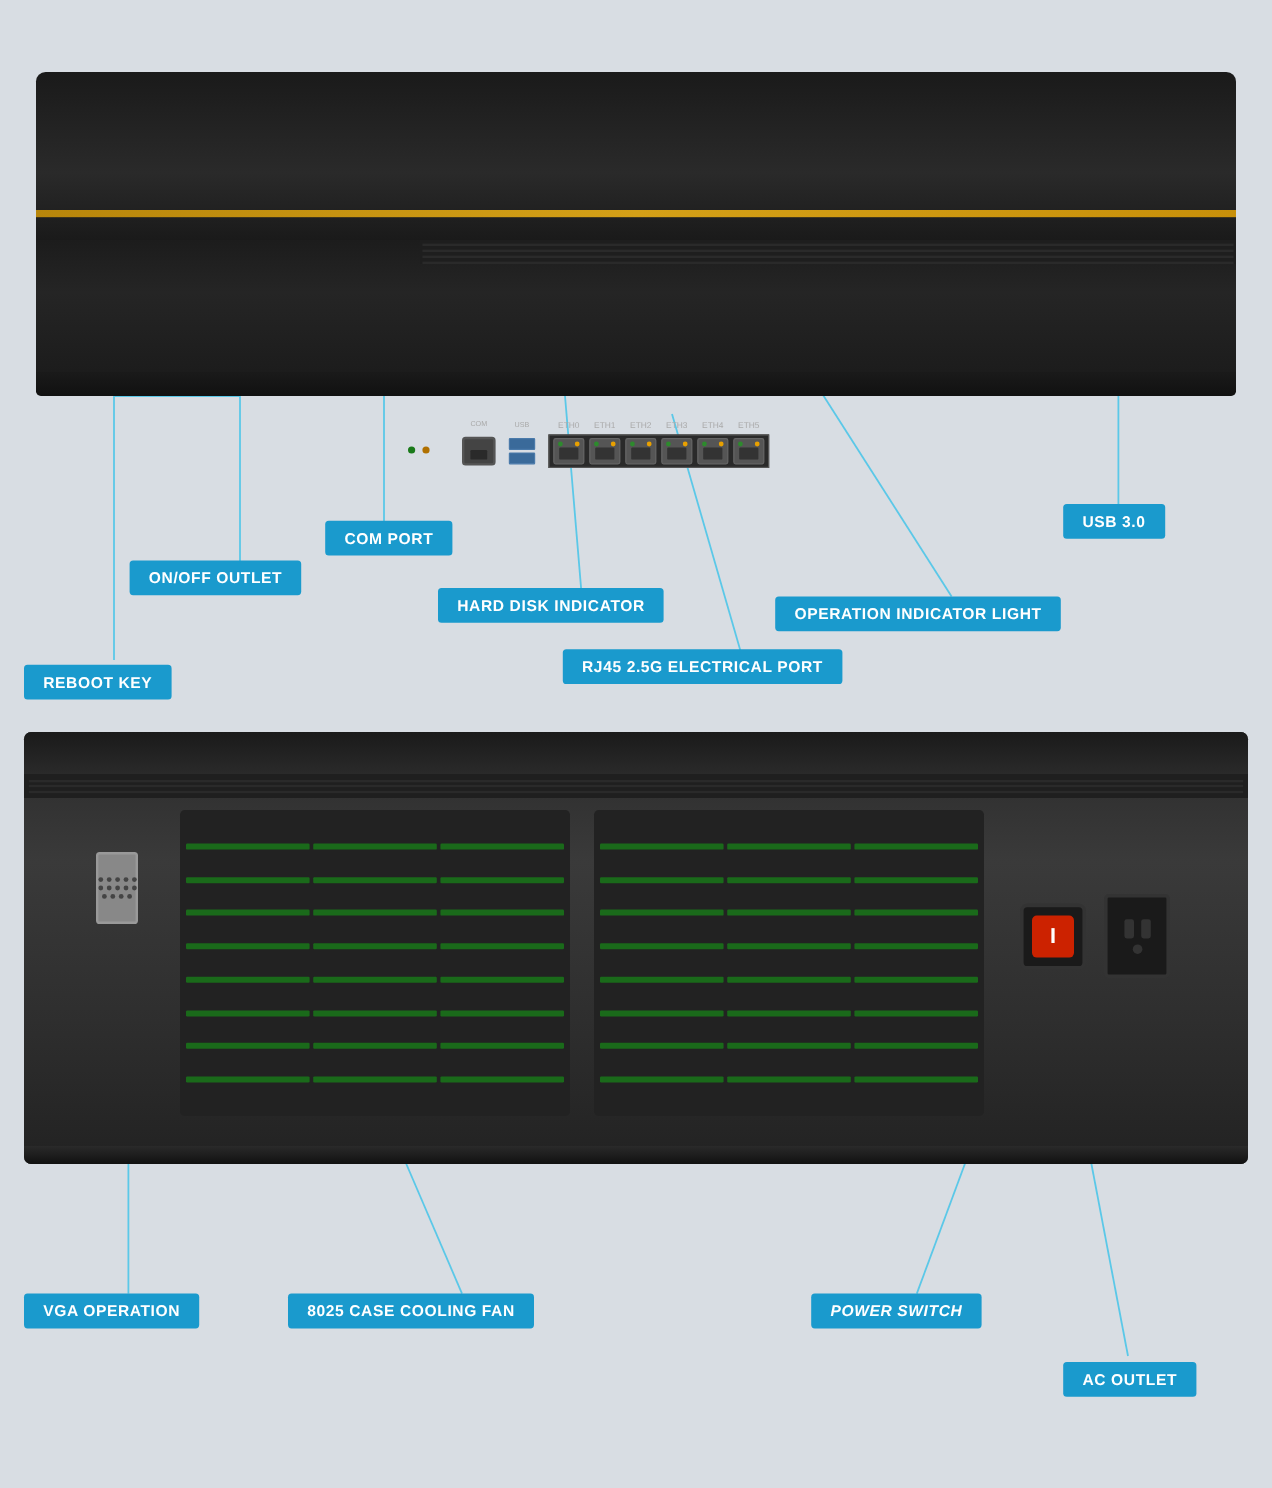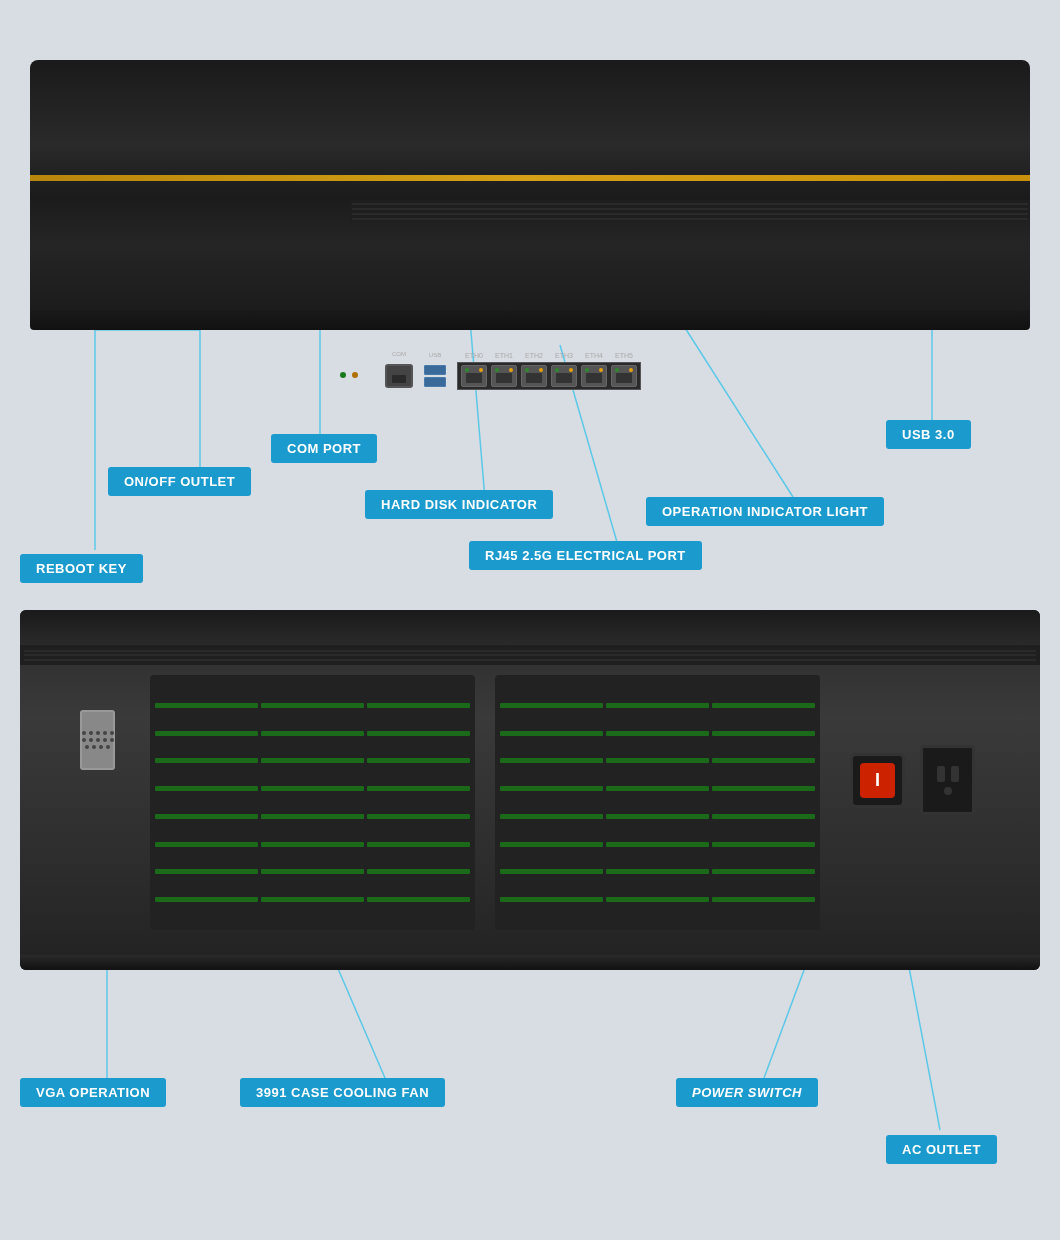--- a/index.html
+++ b/index.html
@@ -644,21 +644,21 @@
 
     <div style="position:absolute; bottom:0; left:0; right:0; height:15px; background:linear-gradient(180deg,#2a2a2a,#111); border-radius:0 0 6px 6px;"></div>
   </div>
 </div>
 
 <div class="label-box" style="left:20px; top:1078px;">
   <span>VGA  OPERATION</span>
 </div>
 
 <div class="label-box" style="left:240px; top:1078px;">
-  <span>3991 CASE COOLING FAN</span>
+  <span>8025 CASE COOLING FAN</span>
 </div>
 
 <div class="label-box" style="left:676px; top:1078px;font-style:italic;">
   <span>POWER  SWITCH</span>
 </div>
 
 <div class="label-box" style="left:886px; top:1135px;">
   <span>AC  OUTLET</span>
 </div>
 

